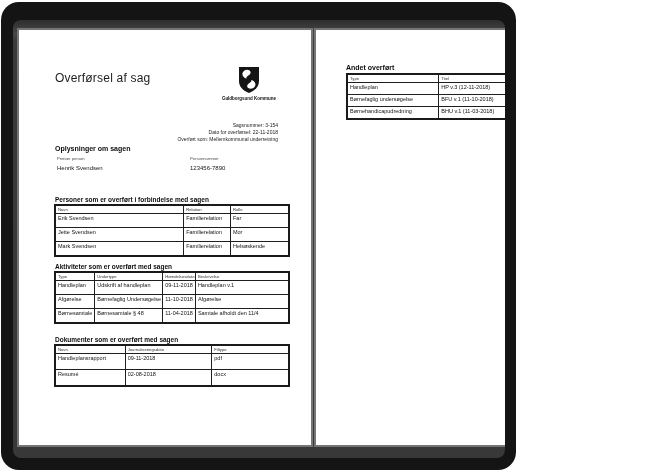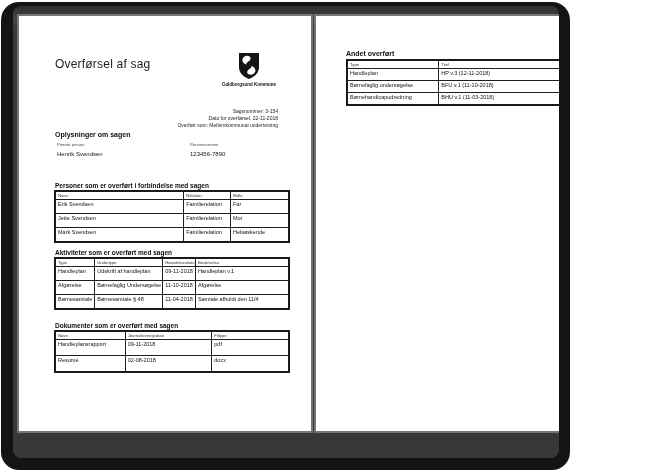--- a/index.html
+++ b/index.html
@@ -1,18 +1,18 @@
 <!DOCTYPE html>
 <html><head>
 <meta charset="utf-8">
 <style>
   html,body{margin:0;padding:0;background:#ffffff;width:655px;height:476px;
     font-family:"Liberation Sans", sans-serif;-webkit-font-smoothing:antialiased;}
-  .frame{position:absolute;left:1px;top:2px;width:569px;height:468px;box-sizing:border-box;
-    background:#141414;border-radius:18px;padding:4px 11px 12px 12px;}
+  .frame{position:absolute;left:1px;top:2px;width:515px;height:468px;box-sizing:border-box;
+    background:#141414;border-radius:18px;padding:18px 11px 12px 12px;}
   .canvas{width:100%;height:100%;box-sizing:border-box;border-radius:8px;
     background:linear-gradient(#2e2e2e, #474747 14px, #3a3a3a 22px, #383838);
     padding:8px 0 0 4px;display:flex;gap:1px;overflow:hidden;}
   .page{flex:none;width:292px;height:415px;background:#ffffff;border:2px solid #757575;
     position:relative;color:#111;}
   .abs{position:absolute;}
   .doc-title{font-size:12px;color:#1c1c1c;letter-spacing:.2px;}
   .logo-block{width:64px;text-align:center;}
   .logo-block svg{display:block;margin:0 auto;}
   .logo-caption{font-size:4.5px;font-weight:bold;color:#111;margin-top:2px;white-space:nowrap;}

